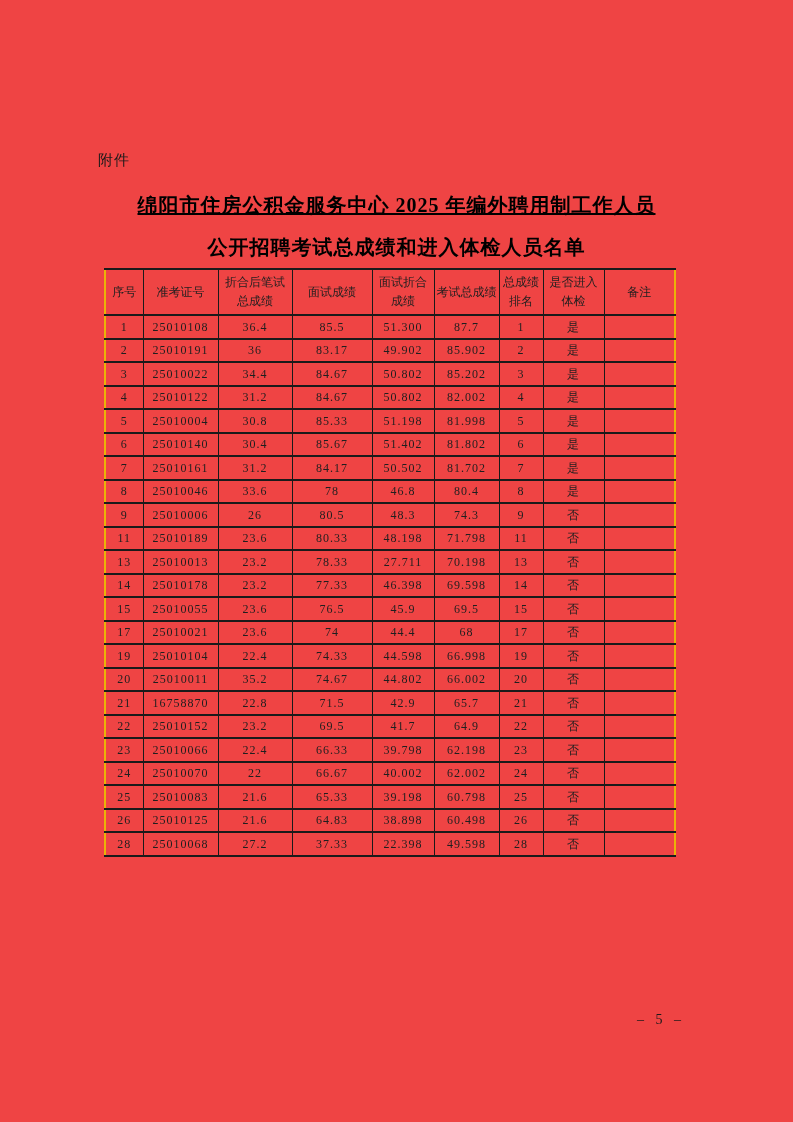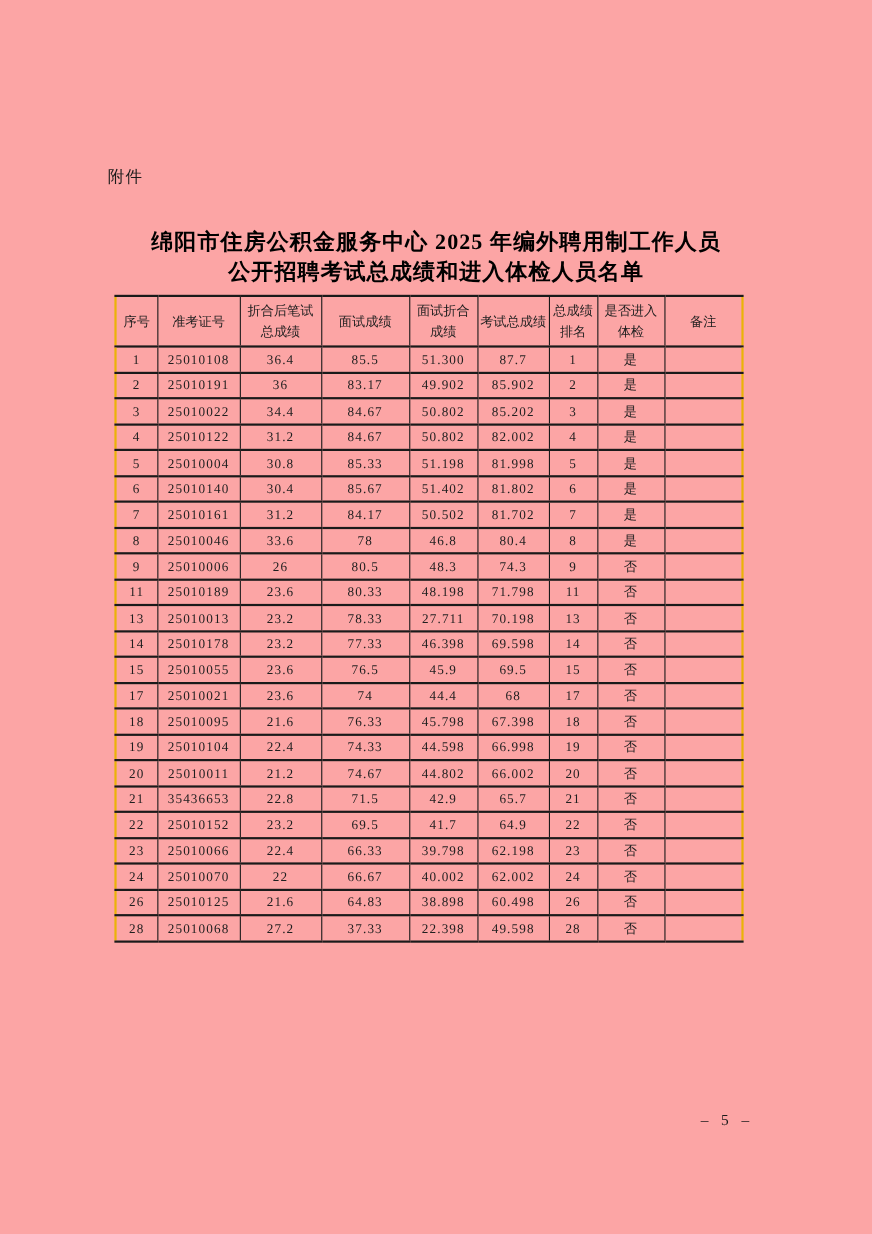--- a/index.html
+++ b/index.html
@@ -2,21 +2,21 @@
 <html><head>
 <meta charset="utf-8">
 <style>
   * { margin: 0; padding: 0; box-sizing: border-box; }
   html, body { background: #e8e8e8; }
   .page {
     position: relative;
     width: 793px;
     height: 1122px;
     margin: 0 auto;
-    background: #fca5a5;
+    background: #ef4444;
     font-family: "Liberation Serif", "DejaVu Serif", serif;
     color: #111111;
     overflow: hidden;
   }
   .attachment-label {
     position: absolute;
     left: 98px;
     top: 151px;
     font-size: 15px;
     letter-spacing: 1px;
@@ -27,21 +27,21 @@
     position: absolute;
     left: 0;
     width: 100%;
     text-align: center;
     font-size: 20px;
     font-weight: bold;
     letter-spacing: 1px;
     color: #000000;
     font-family: "Liberation Serif", "DejaVu Serif", serif;
   }
-  .doc-title.line1 { top: 206px; }
+  .doc-title.line1 { top: 192px; text-decoration: underline; }
   .doc-title.line2 { top: 234px; }
   table.score-table {
     position: absolute;
     left: 104px;
     top: 268px;
     width: 570px;
     border-collapse: collapse;
     table-layout: fixed;
     border: 2px solid #eab308;
   }
@@ -263,55 +263,44 @@
           <td>25010021</td>
           <td>23.6</td>
           <td>74</td>
           <td>44.4</td>
           <td>68</td>
           <td>17</td>
           <td>否</td>
           <td></td>
         </tr>
         <tr>
-          <td>18</td>
-          <td>25010095</td>
-          <td>21.6</td>
-          <td>76.33</td>
-          <td>45.798</td>
-          <td>67.398</td>
-          <td>18</td>
-          <td>否</td>
-          <td></td>
-        </tr>
-        <tr>
           <td>19</td>
           <td>25010104</td>
           <td>22.4</td>
           <td>74.33</td>
           <td>44.598</td>
           <td>66.998</td>
           <td>19</td>
           <td>否</td>
           <td></td>
         </tr>
         <tr>
           <td>20</td>
           <td>25010011</td>
-          <td>21.2</td>
+          <td>35.2</td>
           <td>74.67</td>
           <td>44.802</td>
           <td>66.002</td>
           <td>20</td>
           <td>否</td>
           <td></td>
         </tr>
         <tr>
           <td>21</td>
-          <td>35436653</td>
+          <td>16758870</td>
           <td>22.8</td>
           <td>71.5</td>
           <td>42.9</td>
           <td>65.7</td>
           <td>21</td>
           <td>否</td>
           <td></td>
         </tr>
         <tr>
           <td>22</td>
@@ -340,20 +329,31 @@
           <td>25010070</td>
           <td>22</td>
           <td>66.67</td>
           <td>40.002</td>
           <td>62.002</td>
           <td>24</td>
           <td>否</td>
           <td></td>
         </tr>
         <tr>
+          <td>25</td>
+          <td>25010083</td>
+          <td>21.6</td>
+          <td>65.33</td>
+          <td>39.198</td>
+          <td>60.798</td>
+          <td>25</td>
+          <td>否</td>
+          <td></td>
+        </tr>
+        <tr>
           <td>26</td>
           <td>25010125</td>
           <td>21.6</td>
           <td>64.83</td>
           <td>38.898</td>
           <td>60.498</td>
           <td>26</td>
           <td>否</td>
           <td></td>
         </tr>

